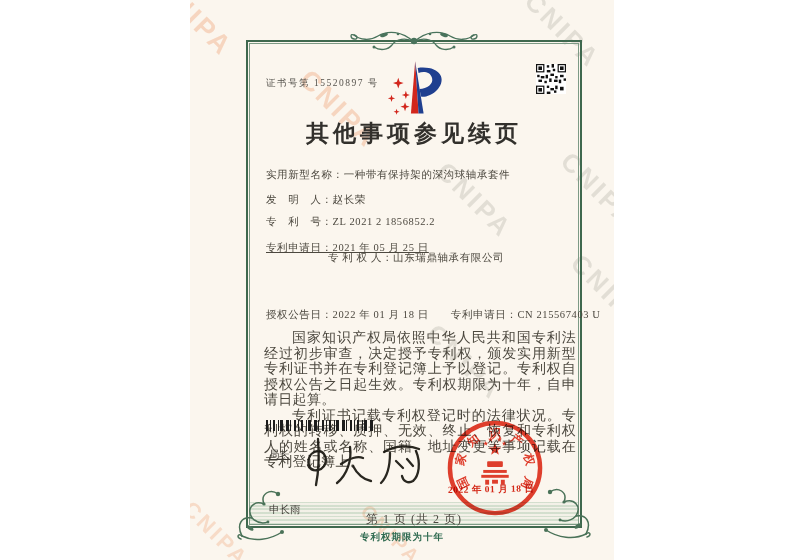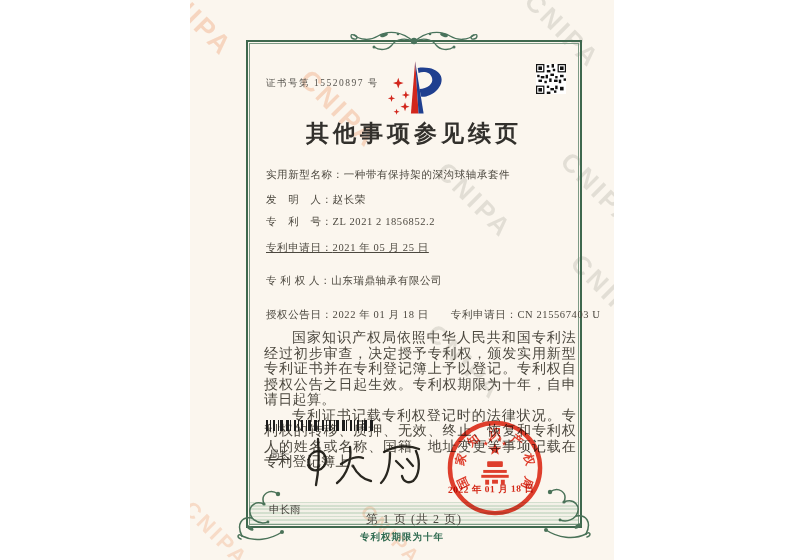--- a/index.html
+++ b/index.html
@@ -207,21 +207,21 @@
       </div>
       <div class="frow" style="top:151px;">
         <span>发　明　人：</span><span>赵长荣</span>
       </div>
       <div class="frow" style="top:173px;">
         <span>专　利　号：</span><span>ZL 2021 2 1856852.2</span>
       </div>
       <div class="frow" style="top:199px;text-decoration:underline;">
         <span>专利申请日：</span><span>2021 年 05 月 25 日</span>
       </div>
-      <div class="frow" style="top:232px;">
+      <div class="frow" style="top:209px;text-align:center;">
         <span>专 利 权 人：</span><span>山东瑞鼎轴承有限公司</span>
       </div>
       <div class="frow" style="top:266px;">
         <span>授权公告日：</span><span>2022 年 01 月 18 日</span><span class="gap"></span><span>专利申请日：</span><span>CN 215567403 U</span>
       </div>
 
       <div class="paras">
         <p>国家知识产权局依照中华人民共和国专利法经过初步审查，决定授予专利权，颁发实用新型专利证书并在专利登记簿上予以登记。专利权自授权公告之日起生效。专利权期限为十年，自申请日起算。</p>
         <p>专利证书记载专利权登记时的法律状况。专利权的转移、质押、无效、终止、恢复和专利权人的姓名或名称、国籍、地址变更等事项记载在专利登记簿上。</p>
       </div>

